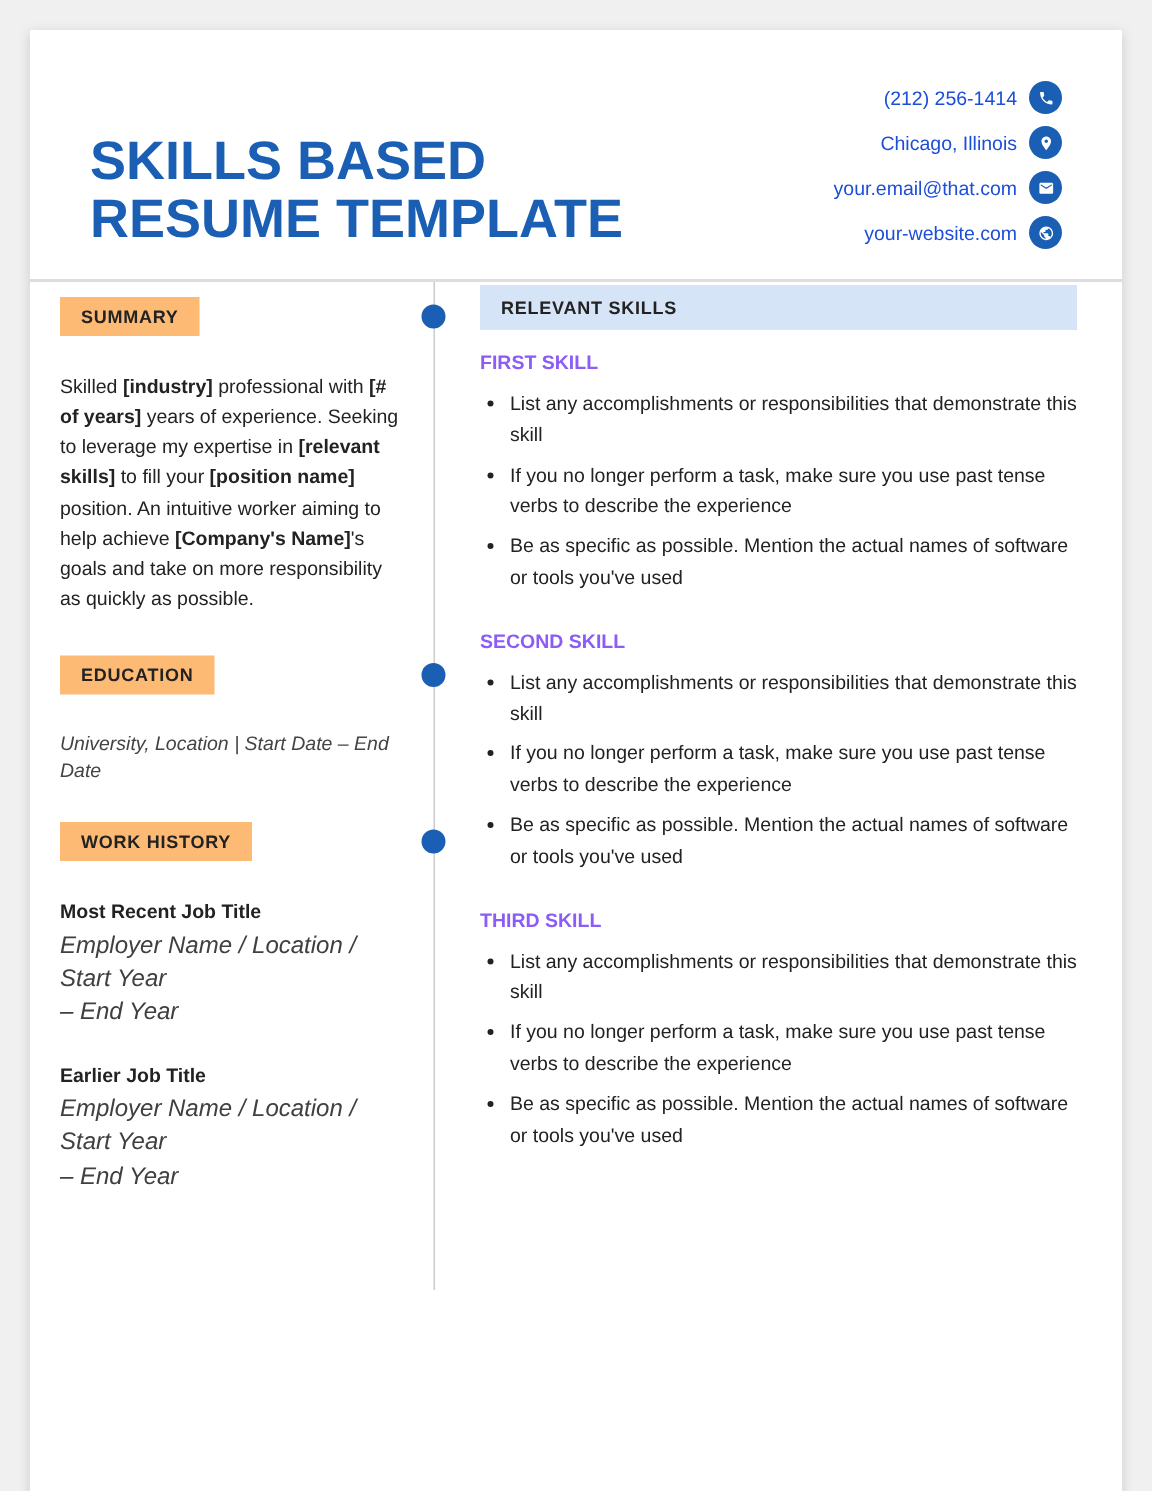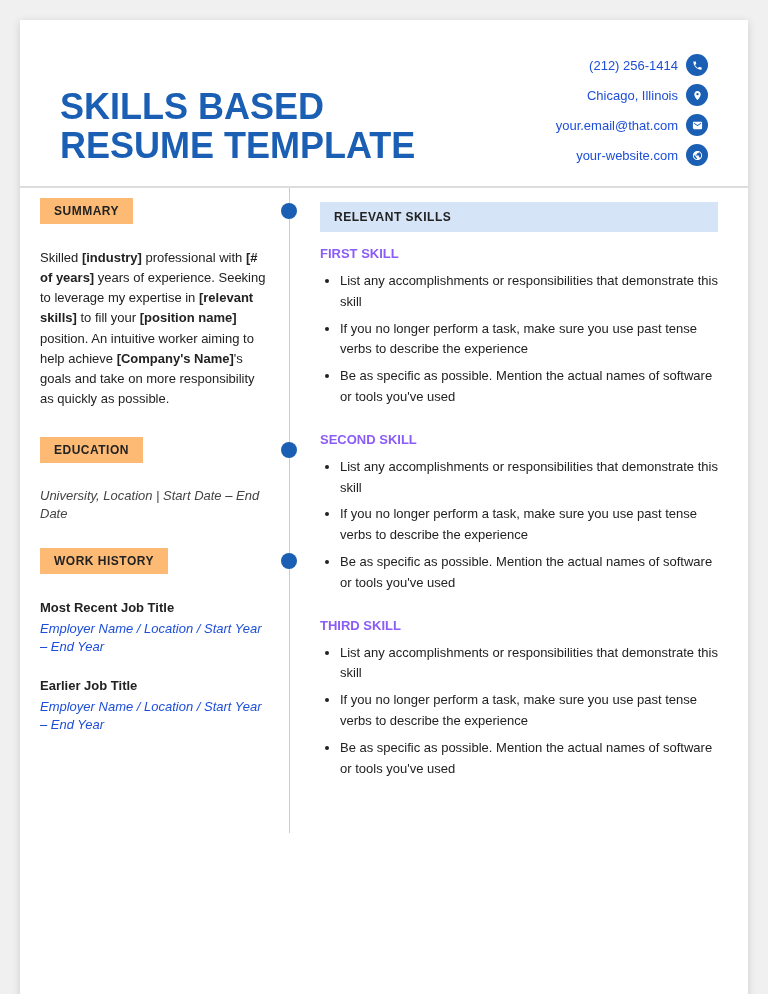--- a/index.html
+++ b/index.html
@@ -117,21 +117,21 @@
       padding: 8px 14px;
       font-size: 12px;
       font-weight: 700;
       color: #222;
       letter-spacing: 0.5px;
       text-transform: uppercase;
       margin-bottom: 14px;
       margin-top: 20px;
     }
     .right-section-header:first-child {
-      margin-top: 14px;
+      margin-top: 2px;
     }
     .skill-title {
       font-size: 13px;
       font-weight: 700;
       color: #8b5cf6;
       margin-bottom: 10px;
       margin-top: 8px;
     }
     .skill-list {
       list-style: disc;
@@ -159,22 +159,22 @@
       color: #444;
       line-height: 1.4;
     }
     .job-title {
       font-weight: 700;
       font-size: 13px;
       margin-bottom: 2px;
     }
     .job-detail {
       font-style: italic;
-      font-size: 13px;
-      color: #1d4ed8;
+      font-size: 16px;
+      color: #404040;
       line-height: 1.4;
     }
     .work-block {
       margin-bottom: 20px;
     }
   </style>
 </head>
 <body>
 
 <div class="page">

